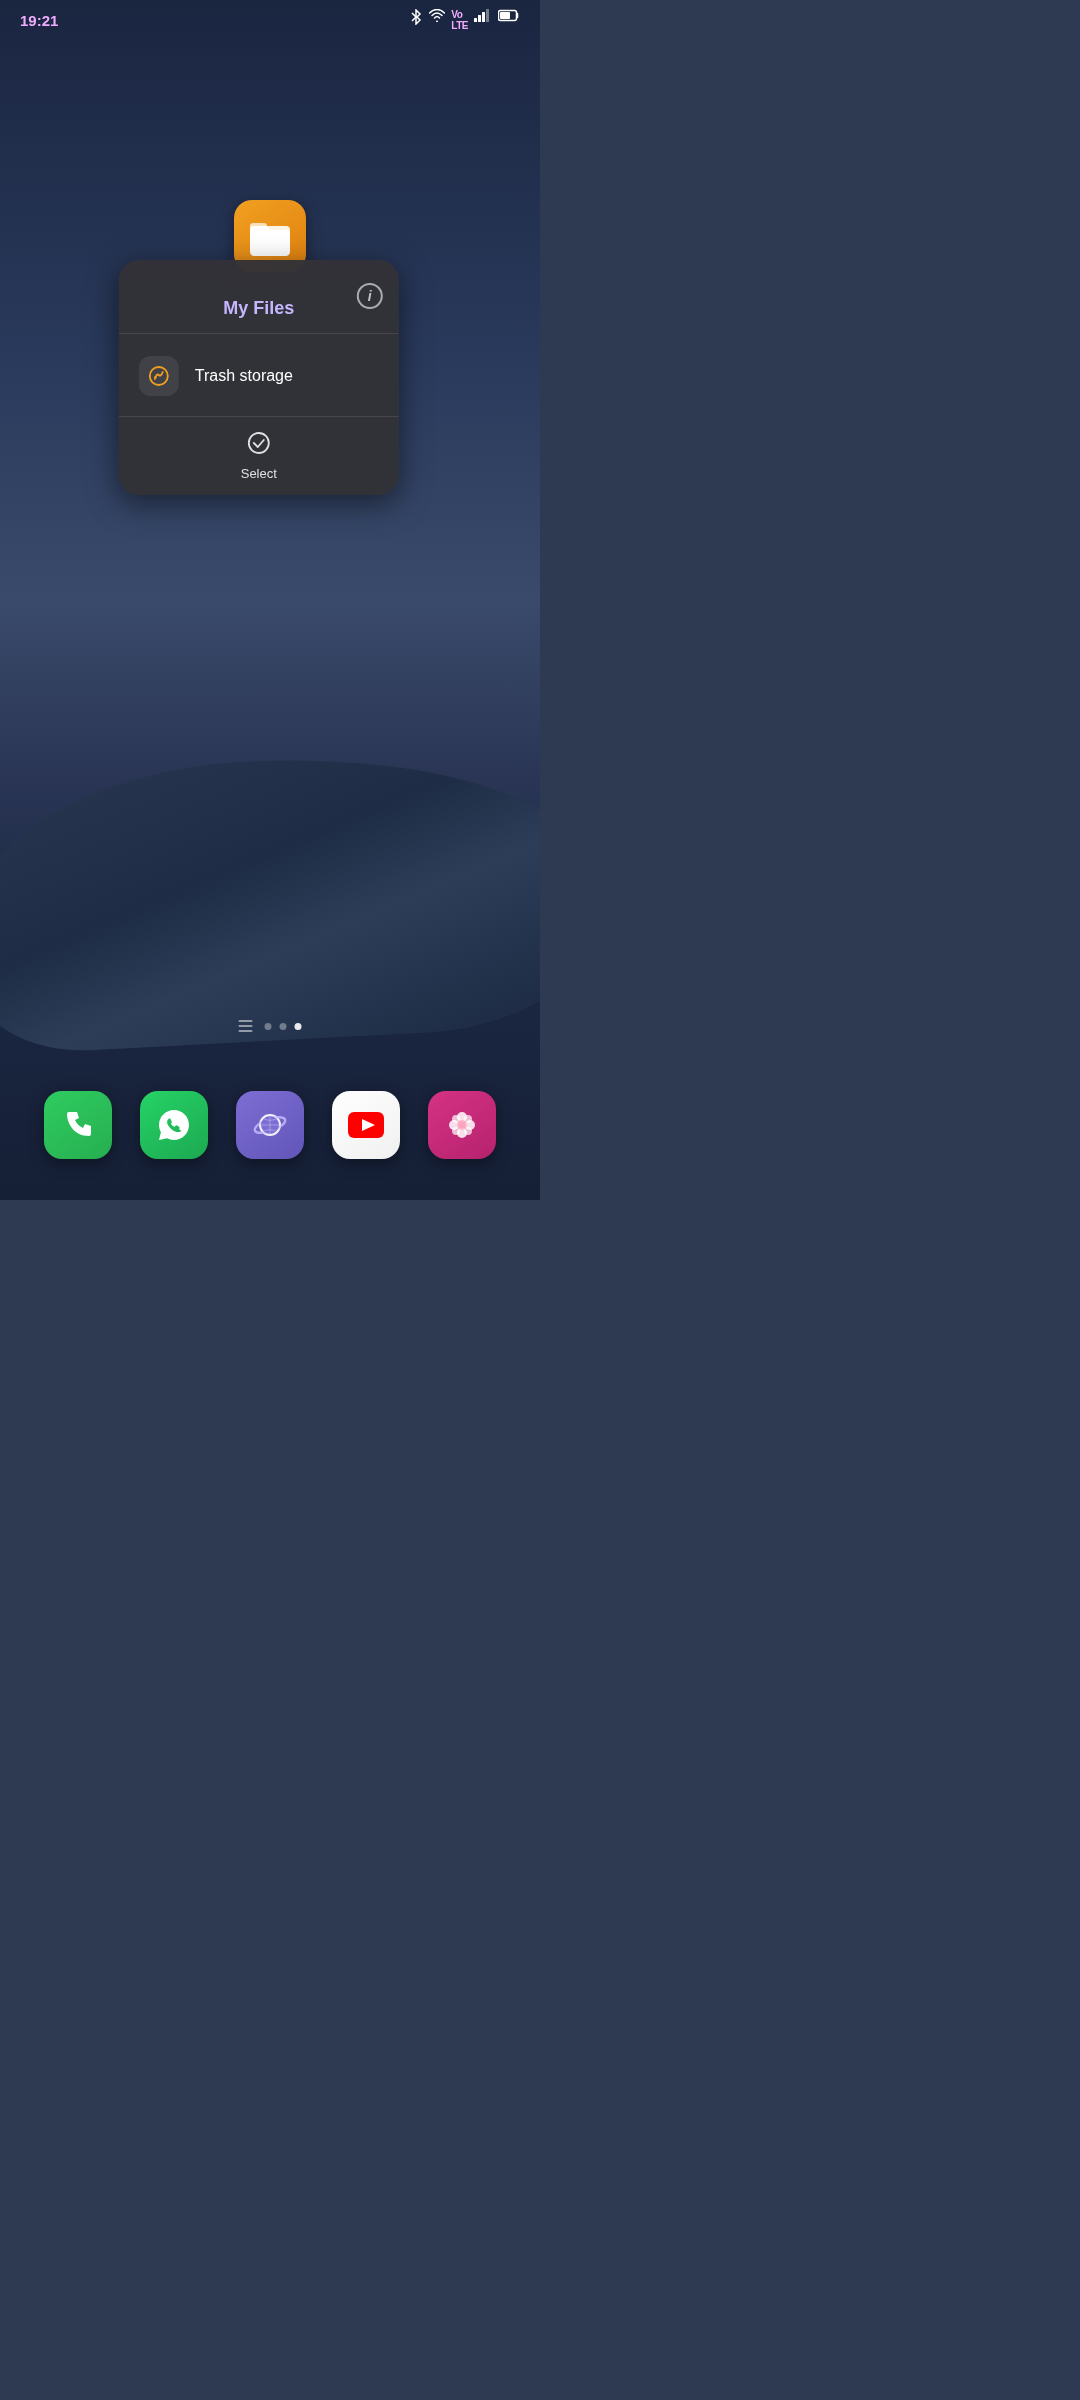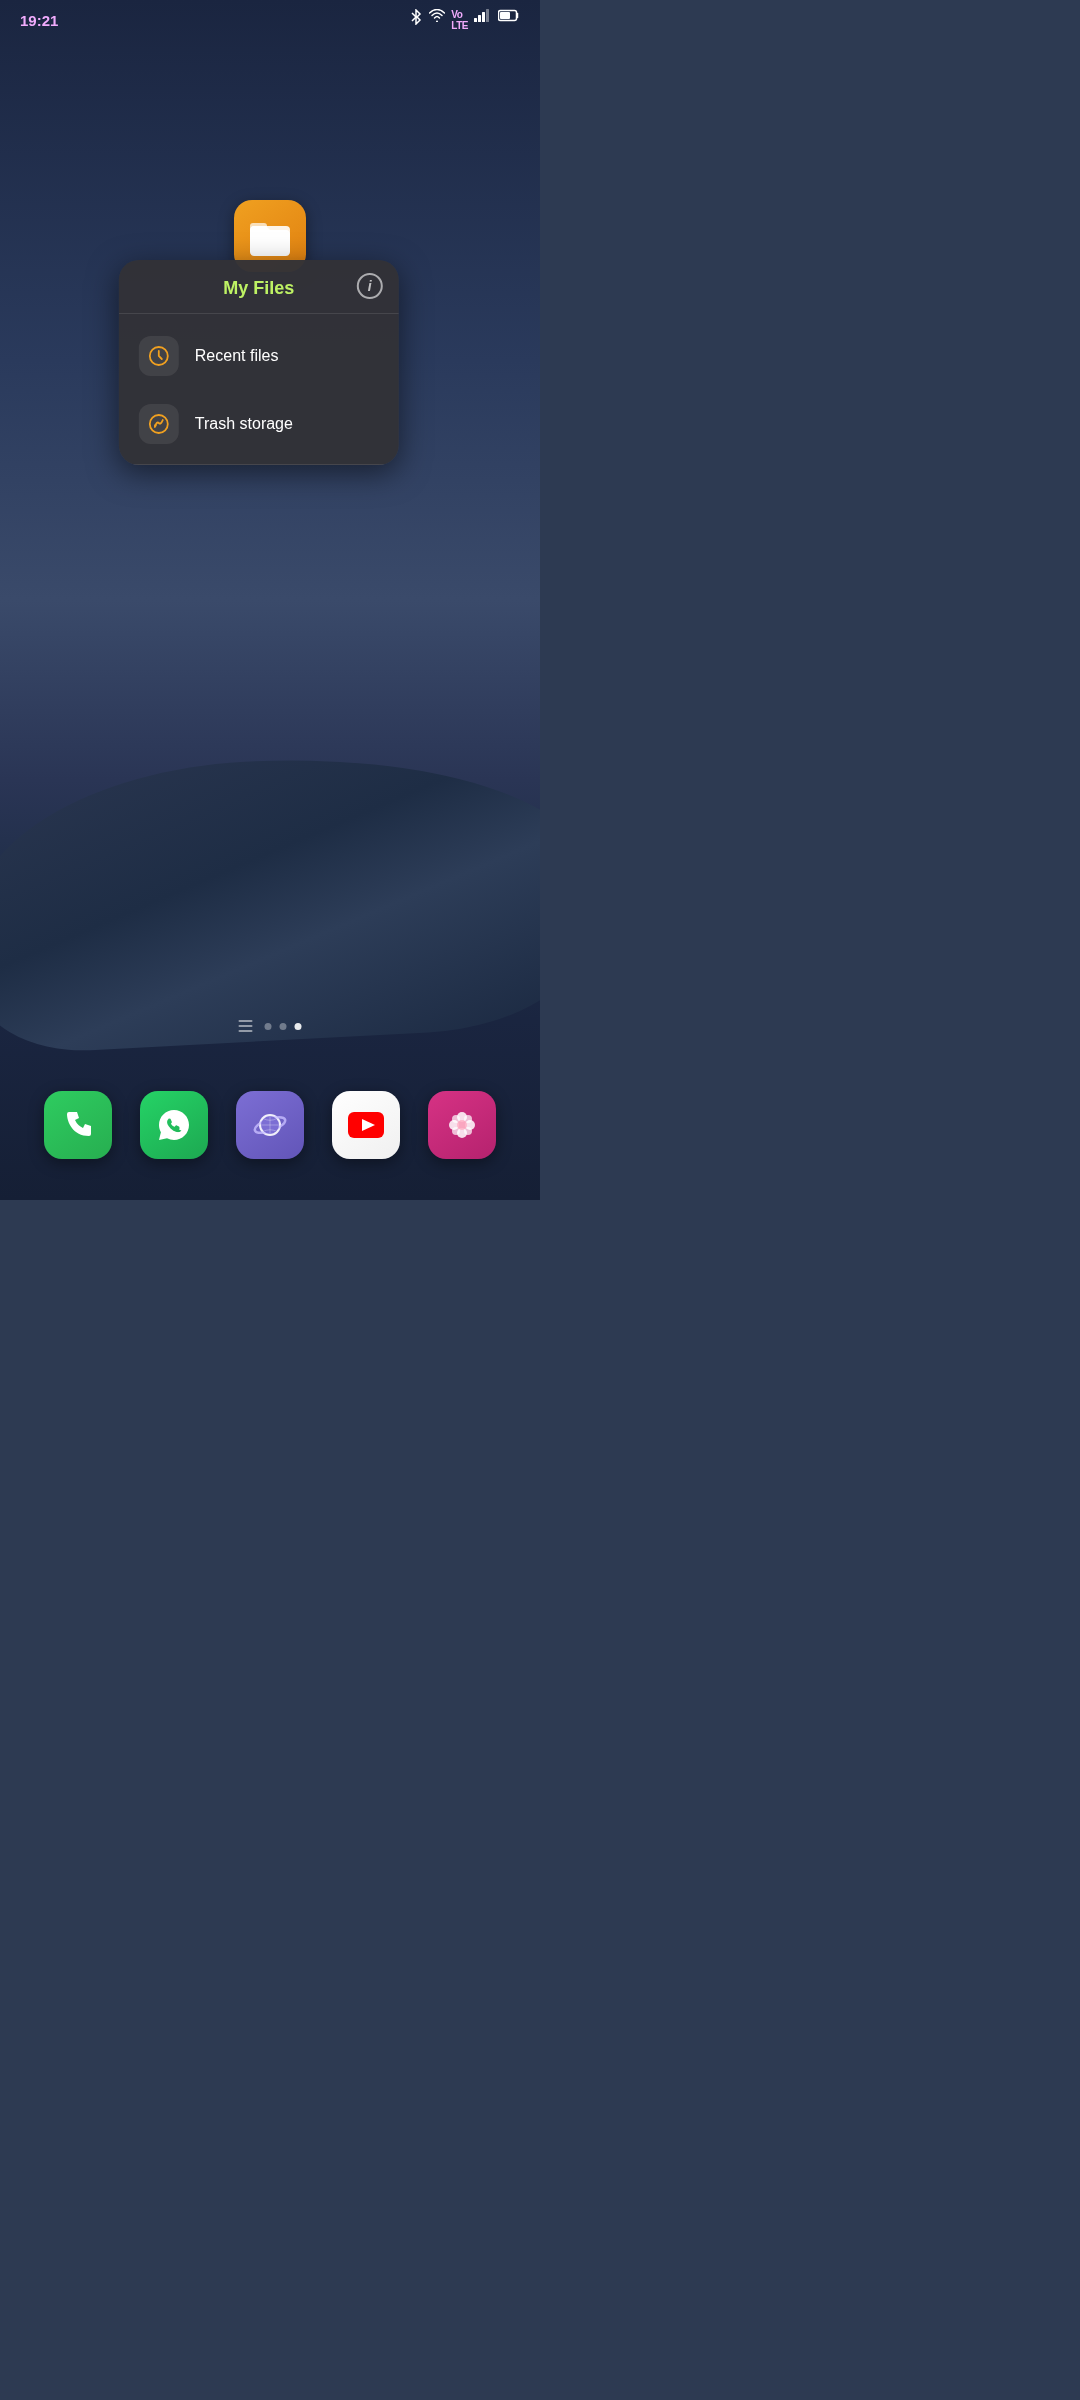--- a/index.html
+++ b/index.html
@@ -117,23 +117,24 @@
 
     .menu-header {
       display: flex;
       align-items: center;
       justify-content: center;
       padding: 18px 20px 12px;
       position: relative;
     }
 
     .menu-title {
-      color: #bef264;
+      color: #c4b5fd;
       font-size: 18px;
       font-weight: 700;
+      margin-top: 20px;
     }
 
     .info-btn {
       position: absolute;
       right: 16px;
       top: 50%;
       transform: translateY(-50%);
       width: 26px;
       height: 26px;
       border: 2px solid rgba(255,255,255,0.6);
@@ -357,45 +358,45 @@
     <span class="menu-title">My Files</span>
     <div class="info-btn">
       <span>i</span>
     </div>
   </div>
 
   <div class="menu-divider"></div>
 
   <div class="menu-items">
 
-    <div class="menu-item">
-      <div class="menu-item-icon">
-        <svg width="22" height="22" viewBox="0 0 22 22" fill="none" class="orange-icon">
-          <circle cx="11" cy="11" r="9" stroke="#f0a020" stroke-width="1.8"></circle>
-          <path d="M11 6v5l3 3" stroke="#f0a020" stroke-width="1.8" stroke-linecap="round"></path>
-        </svg>
-      </div>
-      <span class="menu-item-label">Recent files</span>
-    </div>
 
 
     <div class="menu-item">
       <div class="menu-item-icon">
         <svg width="22" height="22" viewBox="0 0 22 22" fill="none">
           <circle cx="11" cy="11" r="9" stroke="#f0a020" stroke-width="1.8"></circle>
           <path d="M7 14 Q9 8 11 10 Q13 12 15 7" stroke="#f0a020" stroke-width="1.8" stroke-linecap="round" fill="none"></path>
           <circle cx="7.5" cy="12.5" r="1.2" fill="#f0a020"></circle>
         </svg>
       </div>
       <span class="menu-item-label">Trash storage</span>
     </div>
 
   </div>
 
   <div class="menu-actions">
+    <div class="menu-action">
+      <div class="action-icon">
+        <svg width="24" height="24" viewBox="0 0 24 24" fill="none">
+          <circle cx="12" cy="12" r="10" stroke="rgba(255,255,255,0.85)" stroke-width="1.8"></circle>
+          <path d="M7 12l4 4 6-7" stroke="rgba(255,255,255,0.85)" stroke-width="1.8" stroke-linecap="round" stroke-linejoin="round"></path>
+        </svg>
+      </div>
+      <span class="menu-action-label">Select</span>
+    </div>
   </div>
 </div>
 
 <div class="page-indicators">
   <div class="page-lines">
     <div class="page-line"></div>
     <div class="page-line"></div>
     <div class="page-line"></div>
   </div>
   <div class="page-dot"></div>

